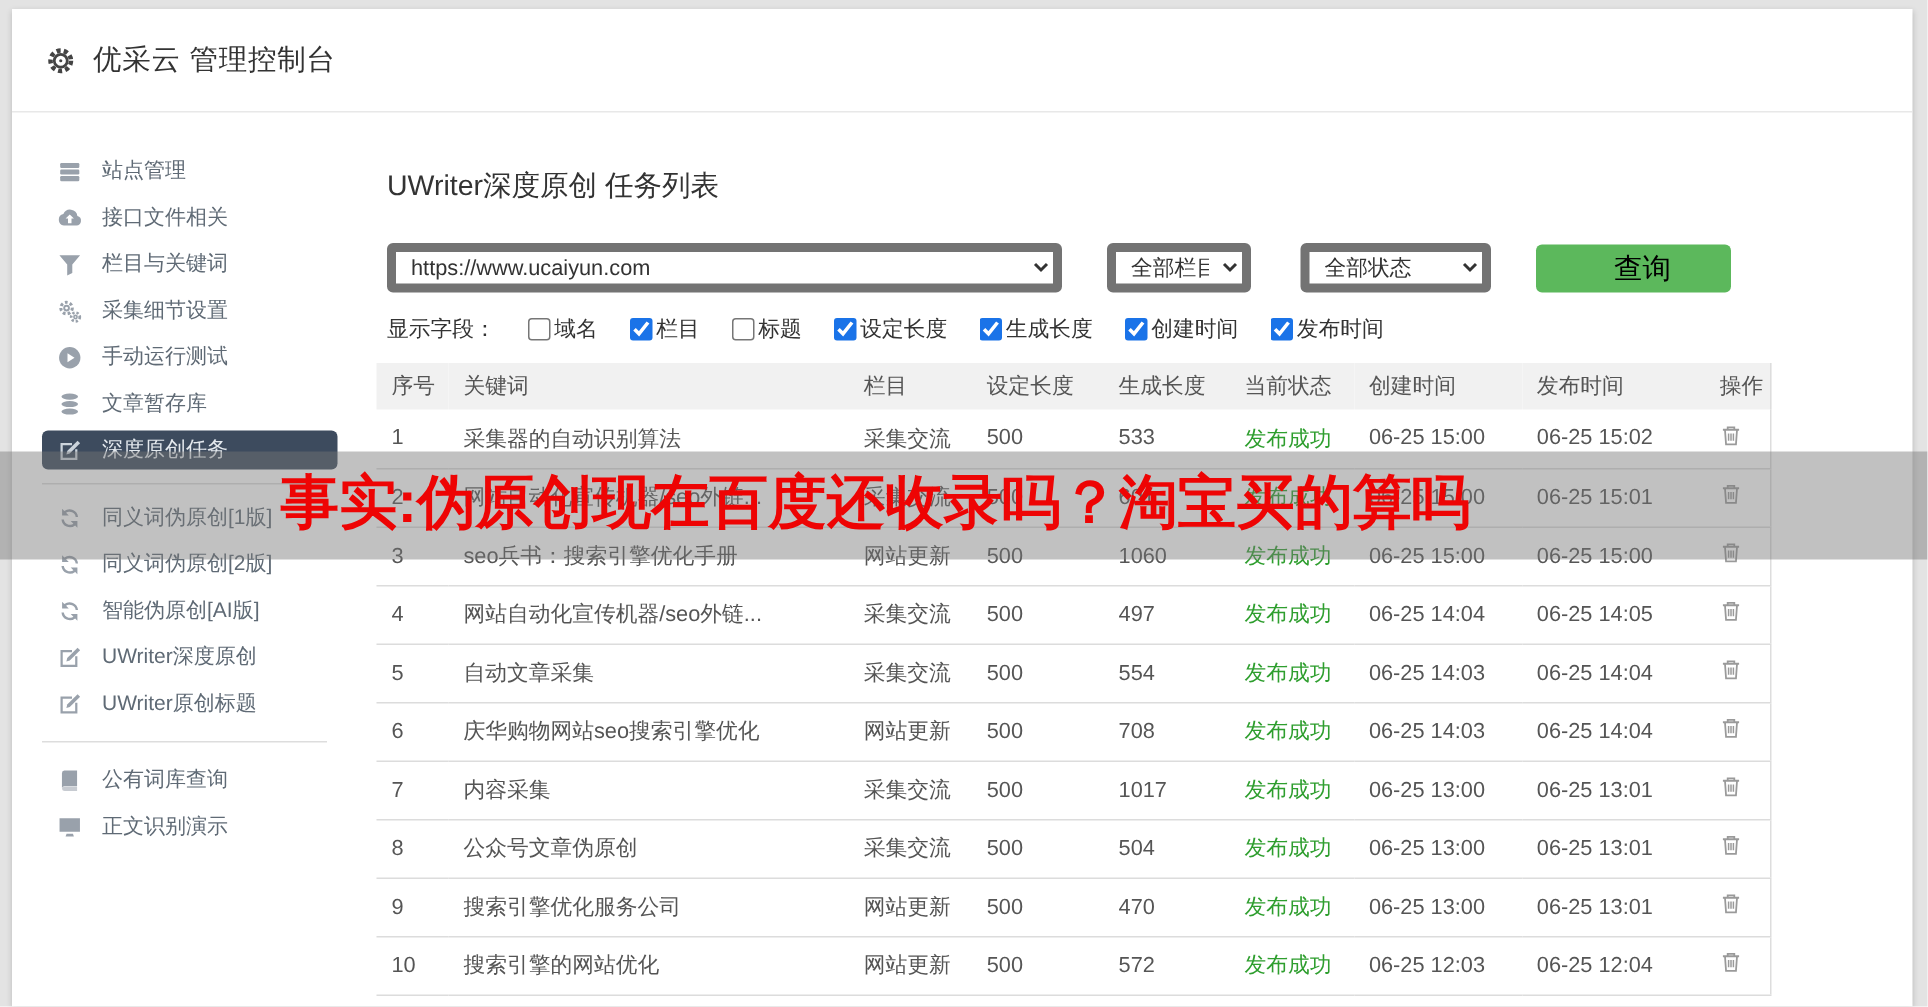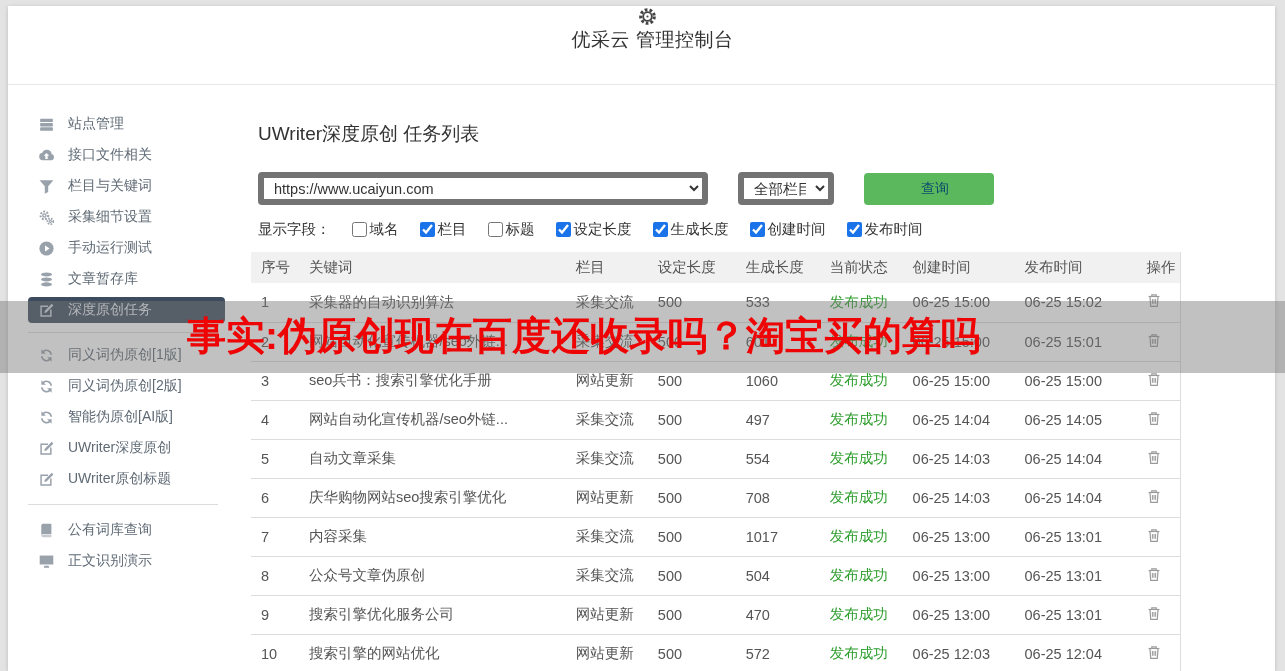--- a/index.html
+++ b/index.html
@@ -7,21 +7,21 @@
   body {
     width:1285px; height:671px; position:relative; overflow:hidden;
     background:#e3e3e3;
     font-family:"Liberation Sans","DejaVu Sans",sans-serif;
   }
   .app {
     position:absolute; left:8px; top:6px; width:1267px; height:665px;
     background:#fff; box-shadow:0 1px 4px rgba(0,0,0,.18); overflow:hidden;
   }
   
-  .topbar { height:79px; border-bottom:1px solid #e8e8e8; display:flex; align-items:center; padding-left:22px;flex-direction:column; }
+  .topbar { height:69px; border-bottom:1px solid #e8e8e8; display:flex; align-items:center; padding-left:22px; }
   .hicon { width:21px; height:21px; color:#444; display:inline-flex; margin-right:11px; }
   .hicon svg { width:100%; height:100%; }
   .htitle { font-size:19px; color:#333; letter-spacing:.5px; }
 
   .layout { display:flex; height:596px; }
 
   
   .sidebar { width:235px; flex-shrink:0; padding-top:21px; }
   .side-item {
     height:26px; margin:5px 18px 5px 20px; border-radius:4px;
@@ -43,21 +43,21 @@
   .filter-row { margin:25px 0 0 7px; display:flex; align-items:center; }
   select {
     height:33px; font-size:14.5px; color:#333; border:6px solid #737373;
     border-radius:4px; background:#fff; padding:0 6px; outline:none;
   }
   .site-select { width:450px; }
   .col-select { width:96px; margin-left:30px;text-align:right; }
   .status-select { width:127px; margin-left:33px; }
   .query-btn {
     width:130px; height:32px; margin-left:30px; border:none; border-radius:4px;
-    background:var(--btn-green,#5cb85c); color:#0c4a6e; font-size:14px; cursor:pointer;padding-left:18px;
+    background:var(--btn-green,#5cb85c); color:#000000; font-size:19px; cursor:pointer;padding-left:18px;
   }
 
   .fields-row { margin:15px 0 0 7px; display:flex; align-items:center; font-size:14.5px; color:#333; }
   .cb-wrap { display:flex; align-items:center; }
   .cb { display:flex; align-items:center; margin-left:21px; cursor:pointer; }
   .cb input { width:15px; height:15px; margin:0 3px 0 0; accent-color:var(--check-blue,#1a73e8); }
 
   .task-table {
     margin-top:13px; width:930px; border-collapse:collapse;
     font-size:14.5px; color:#555; border-right:1px solid #ddd;
@@ -263,20 +263,21 @@
 
       </div>
     </nav>
 
     <main class="main">
       <h1 class="page-title">UWriter深度原创 任务列表</h1>
 
       <div class="filter-row">
         <select class="site-select"><option>https://www.ucaiyun.com</option></select>
         <select class="col-select"><option>全部栏目</option></select>
+        <select class="status-select"><option>全部状态</option></select>
         <button class="query-btn">查询</button>
       </div>
 
       <div class="fields-row">
         <span>显示字段：</span>
         <div class="cb-wrap">
 
             <label class="cb">
               <input type="checkbox" style="">
               <span>域名</span>

